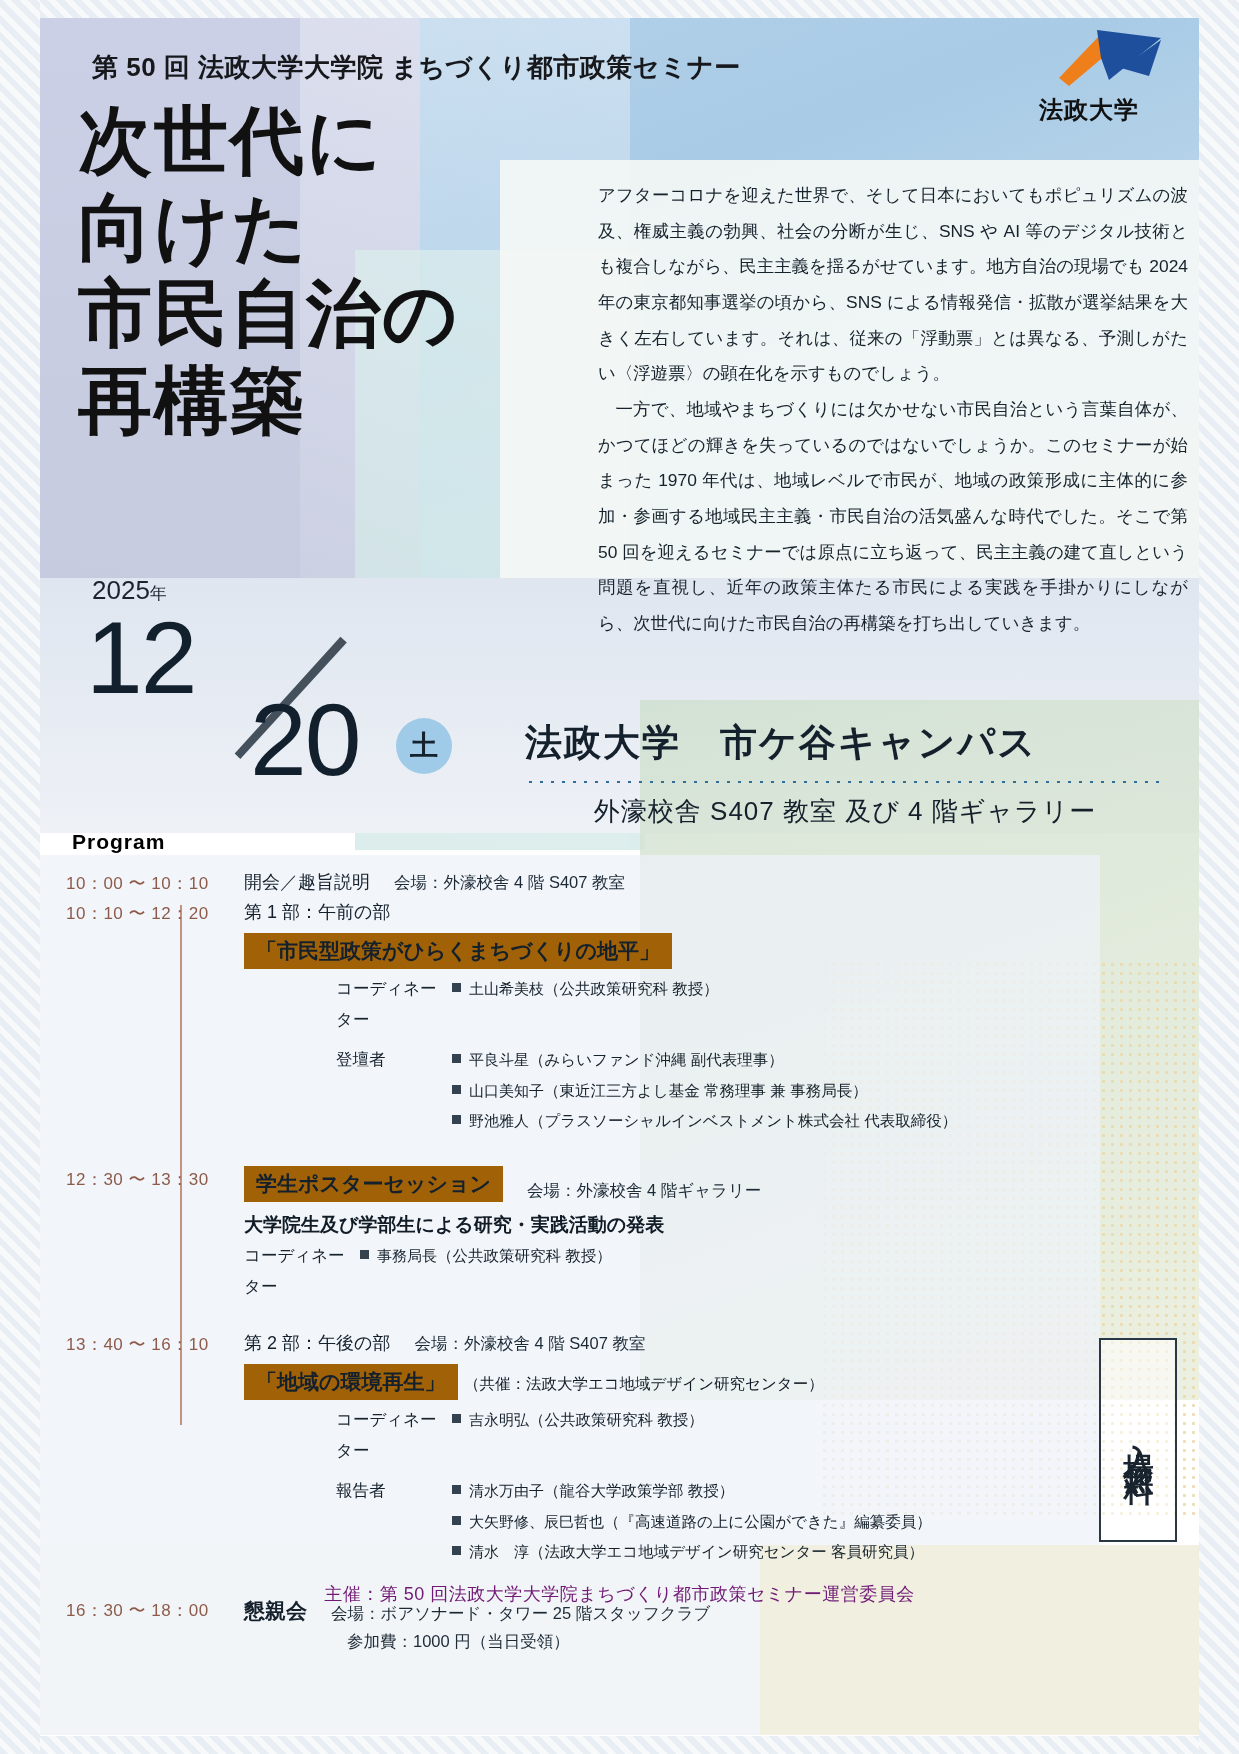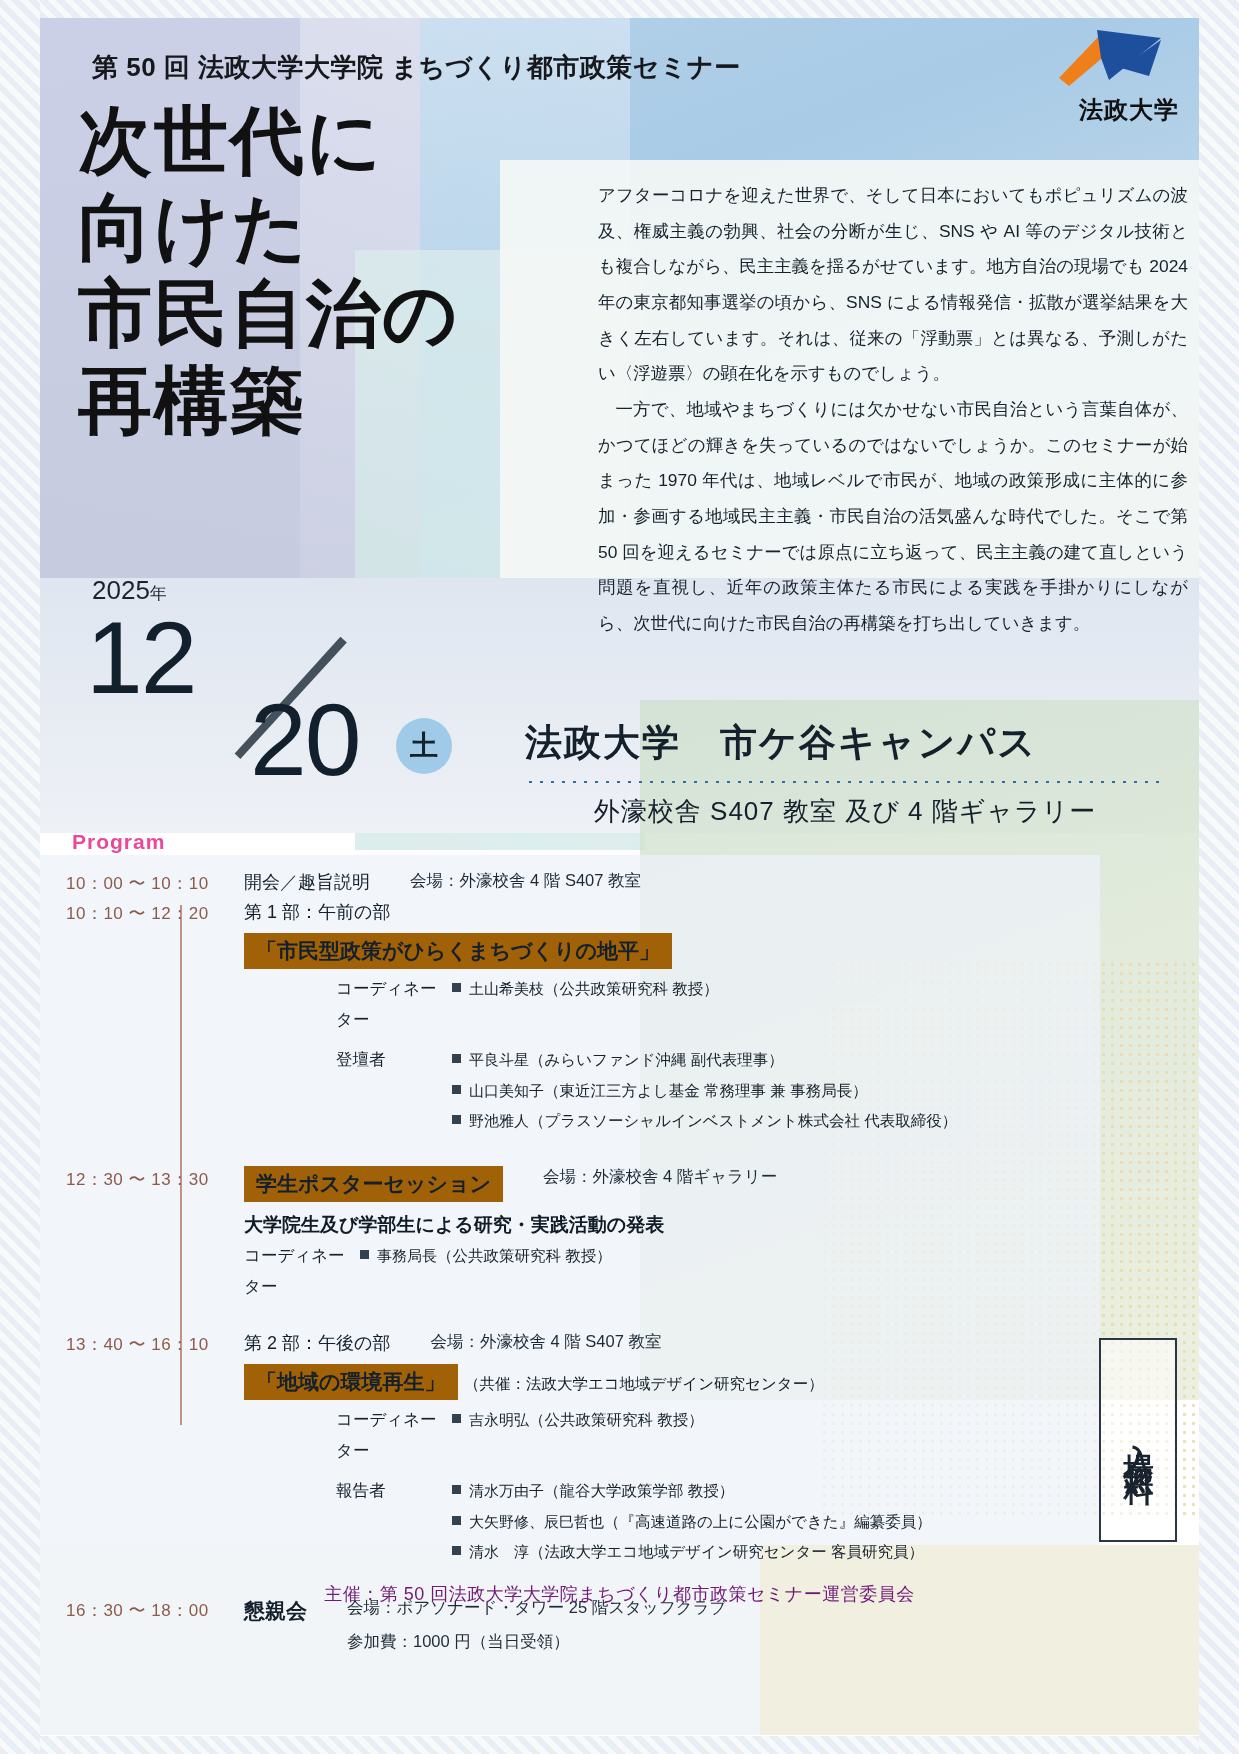--- a/index.html
+++ b/index.html
@@ -39,21 +39,21 @@
   .bg-prog-panel{left:40px;top:855px;width:1060px;height:690px;background:#eef2f8;opacity:.75;}
   .bg-bottom{left:40px;top:1545px;width:1159px;height:190px;background:#f2f5f8;}
   .bg-bottom-tan{left:760px;top:1545px;width:439px;height:190px;background:#f0eddc;opacity:.85;}
   .bg-bottom-strip{left:40px;top:1736px;width:1159px;height:18px;
     background:repeating-linear-gradient(45deg,#e9eef5 0 6px,#f7f9fb 6px 12px);}
   .bg-diag{left:300px;top:18px;width:330px;height:840px;
     background:linear-gradient(200deg,rgba(255,255,255,.35),rgba(255,255,255,0));}
 
   
   .series{position:absolute;left:92px;top:50px;font-size:26px;font-weight:bold;letter-spacing:.5px;color:#16181c;}
-  .logo{position:absolute;right:60px;top:28px;width:140px;text-align:right;}
+  .logo{position:absolute;right:60px;top:28px;width:140px;text-align:left;}
   .logo svg{display:block;margin:0 auto;}
   .logo-text{font-size:24px;font-weight:bold;letter-spacing:1px;color:#111;margin-top:4px;}
 
   .title{position:absolute;left:78px;top:98px;width:470px;
     font-size:74px;font-weight:bold;line-height:1.17;letter-spacing:2px;color:#111;}
 
   
   .year{position:absolute;left:92px;top:575px;font-size:26px;color:#1c2330;}
   .year .y-unit{font-size:17px;}
   .bigdate{position:absolute;left:78px;top:600px;width:420px;height:200px;color:#12202e;}
@@ -72,26 +72,26 @@
 
   
   .venue{position:absolute;left:525px;top:718px;width:640px;}
   .venue-main{font-size:37px;font-weight:bold;letter-spacing:2px;color:#14202c;}
   .venue-rule{margin:12px 0 10px 0;height:4px;
     background-image:radial-gradient(#2f6f9b 1.7px,transparent 1.8px);
     background-size:11px 4px;}
   .venue-sub{font-size:26px;color:#14202c;letter-spacing:1px;text-align:center;}
 
   
-  .prog-label{position:absolute;left:72px;top:830px;font-size:21px;font-weight:bold;color:#ec4899;letter-spacing:1px;}
+  .prog-label{position:absolute;left:72px;top:830px;font-size:21px;font-weight:bold;color:#000000;letter-spacing:1px;}
   .prog{position:absolute;left:66px;top:868px;width:1020px;}
   .row{display:flex;align-items:flex-start;margin-bottom:2px;}
   .time{width:178px;flex:0 0 178px;font-size:17px;color:#8d5b4a;padding-top:4px;letter-spacing:.5px;}
   .rowbody{flex:1;font-size:18px;color:#14202c;}
-  .line1{display:flex;align-items:flex-start;gap:40px;padding:2px 0;}
+  .line1{display:flex;align-items:flex-end;gap:24px;padding:2px 0;}
   .hall{font-size:16.5px;color:#1c2a36;}
   .hl{display:inline-block;background:#a16207;padding:4px 12px;font-size:21px;font-weight:bold;color:#14202c;}
   .sess-title{font-size:23px;font-weight:bold;color:#121c26;margin:7px 0 4px 0;}
   .sess-title .note{font-size:15.5px;font-weight:normal;}
   .people{margin-left:92px;}
   .prow{display:flex;font-size:16.5px;line-height:1.85;color:#16222c;}
   .plabel{width:116px;flex:0 0 116px;}
   .pnames{flex:1;}
   .sq{display:inline-block;width:9px;height:9px;background:#34424f;margin-right:8px;vertical-align:2px;}
   .pname{font-size:15px;}

